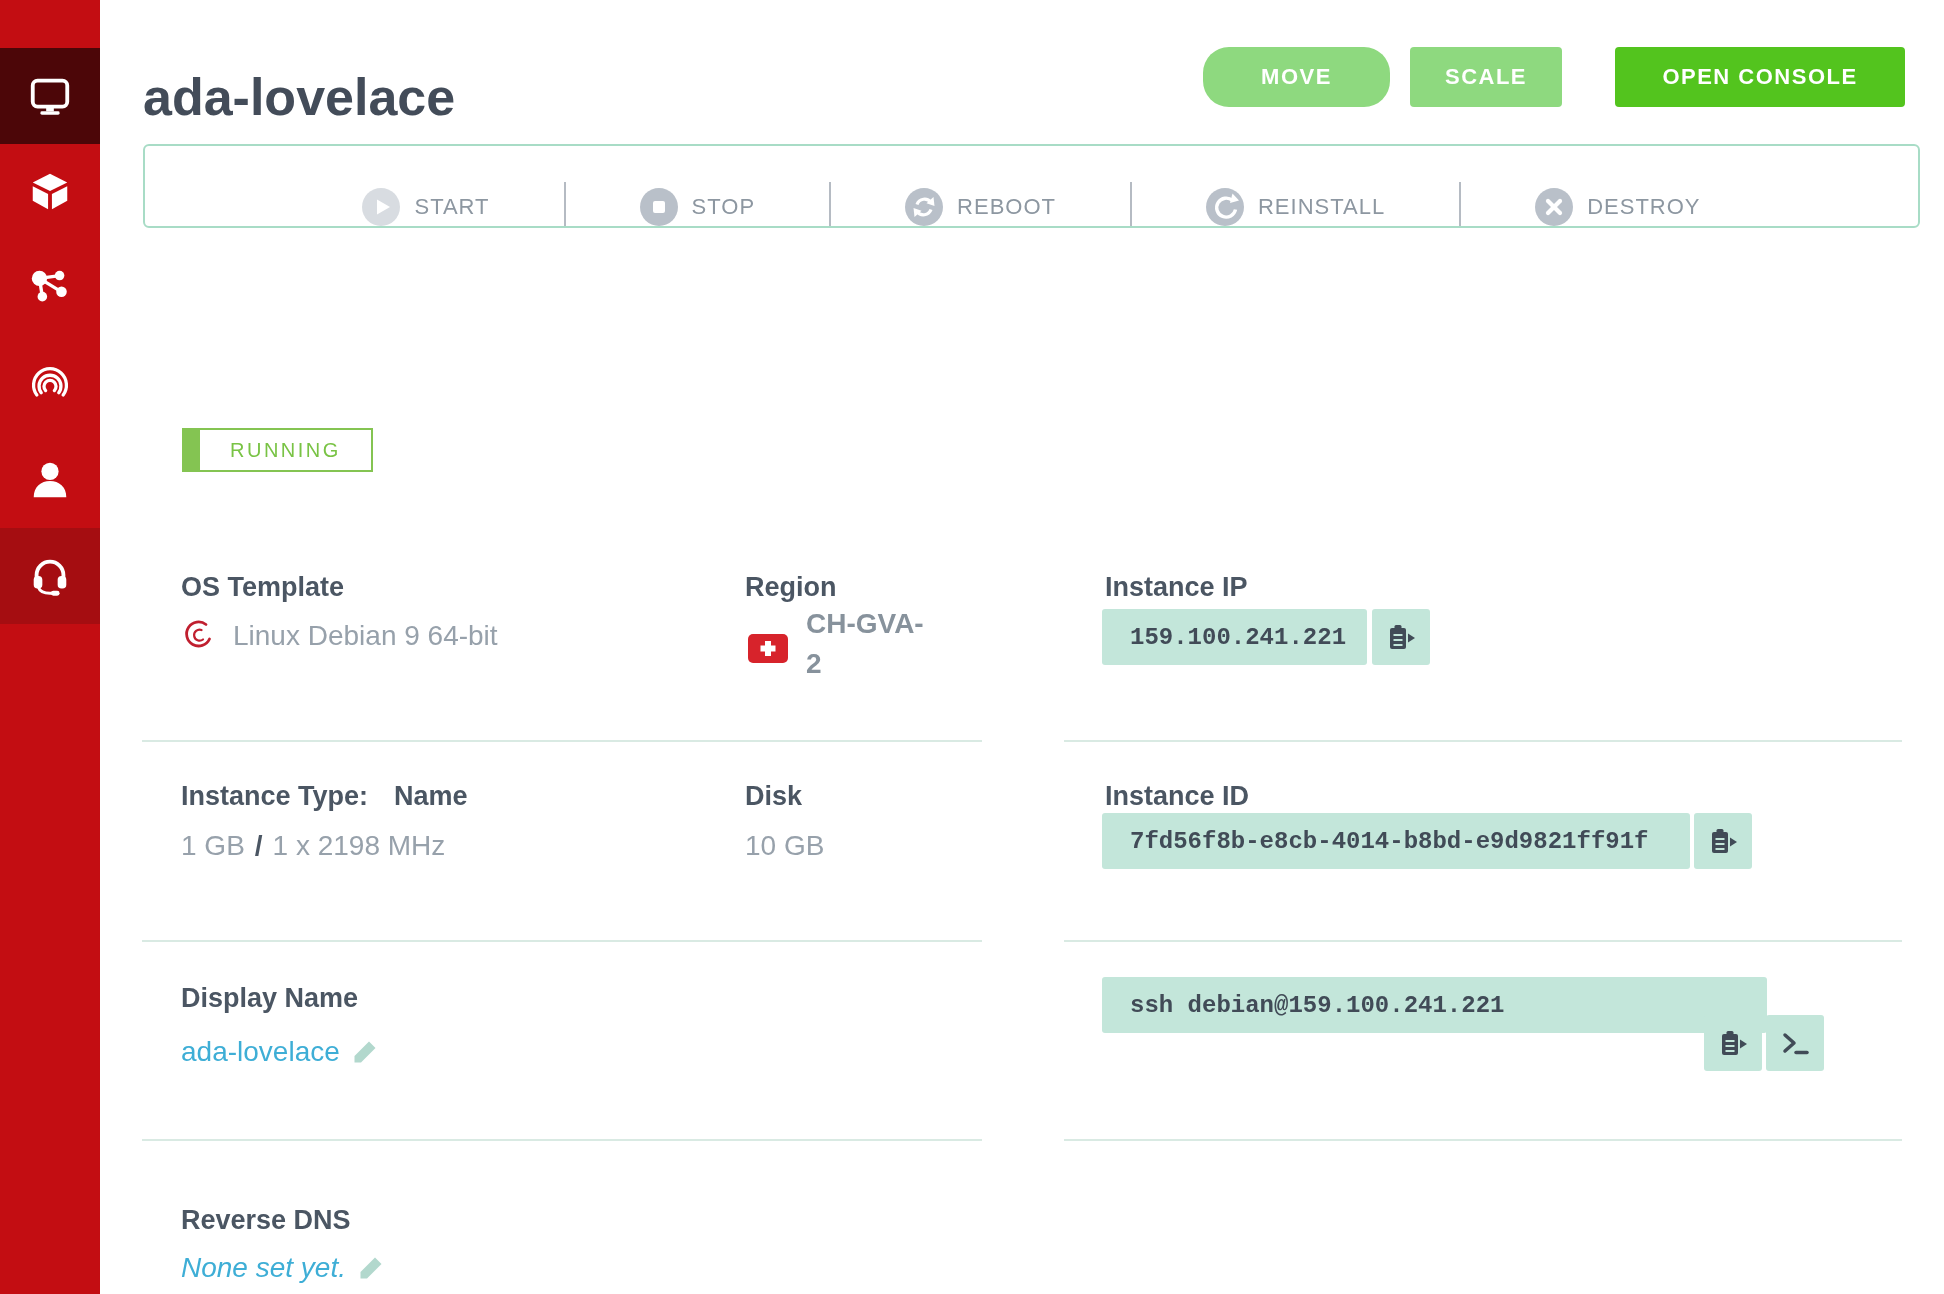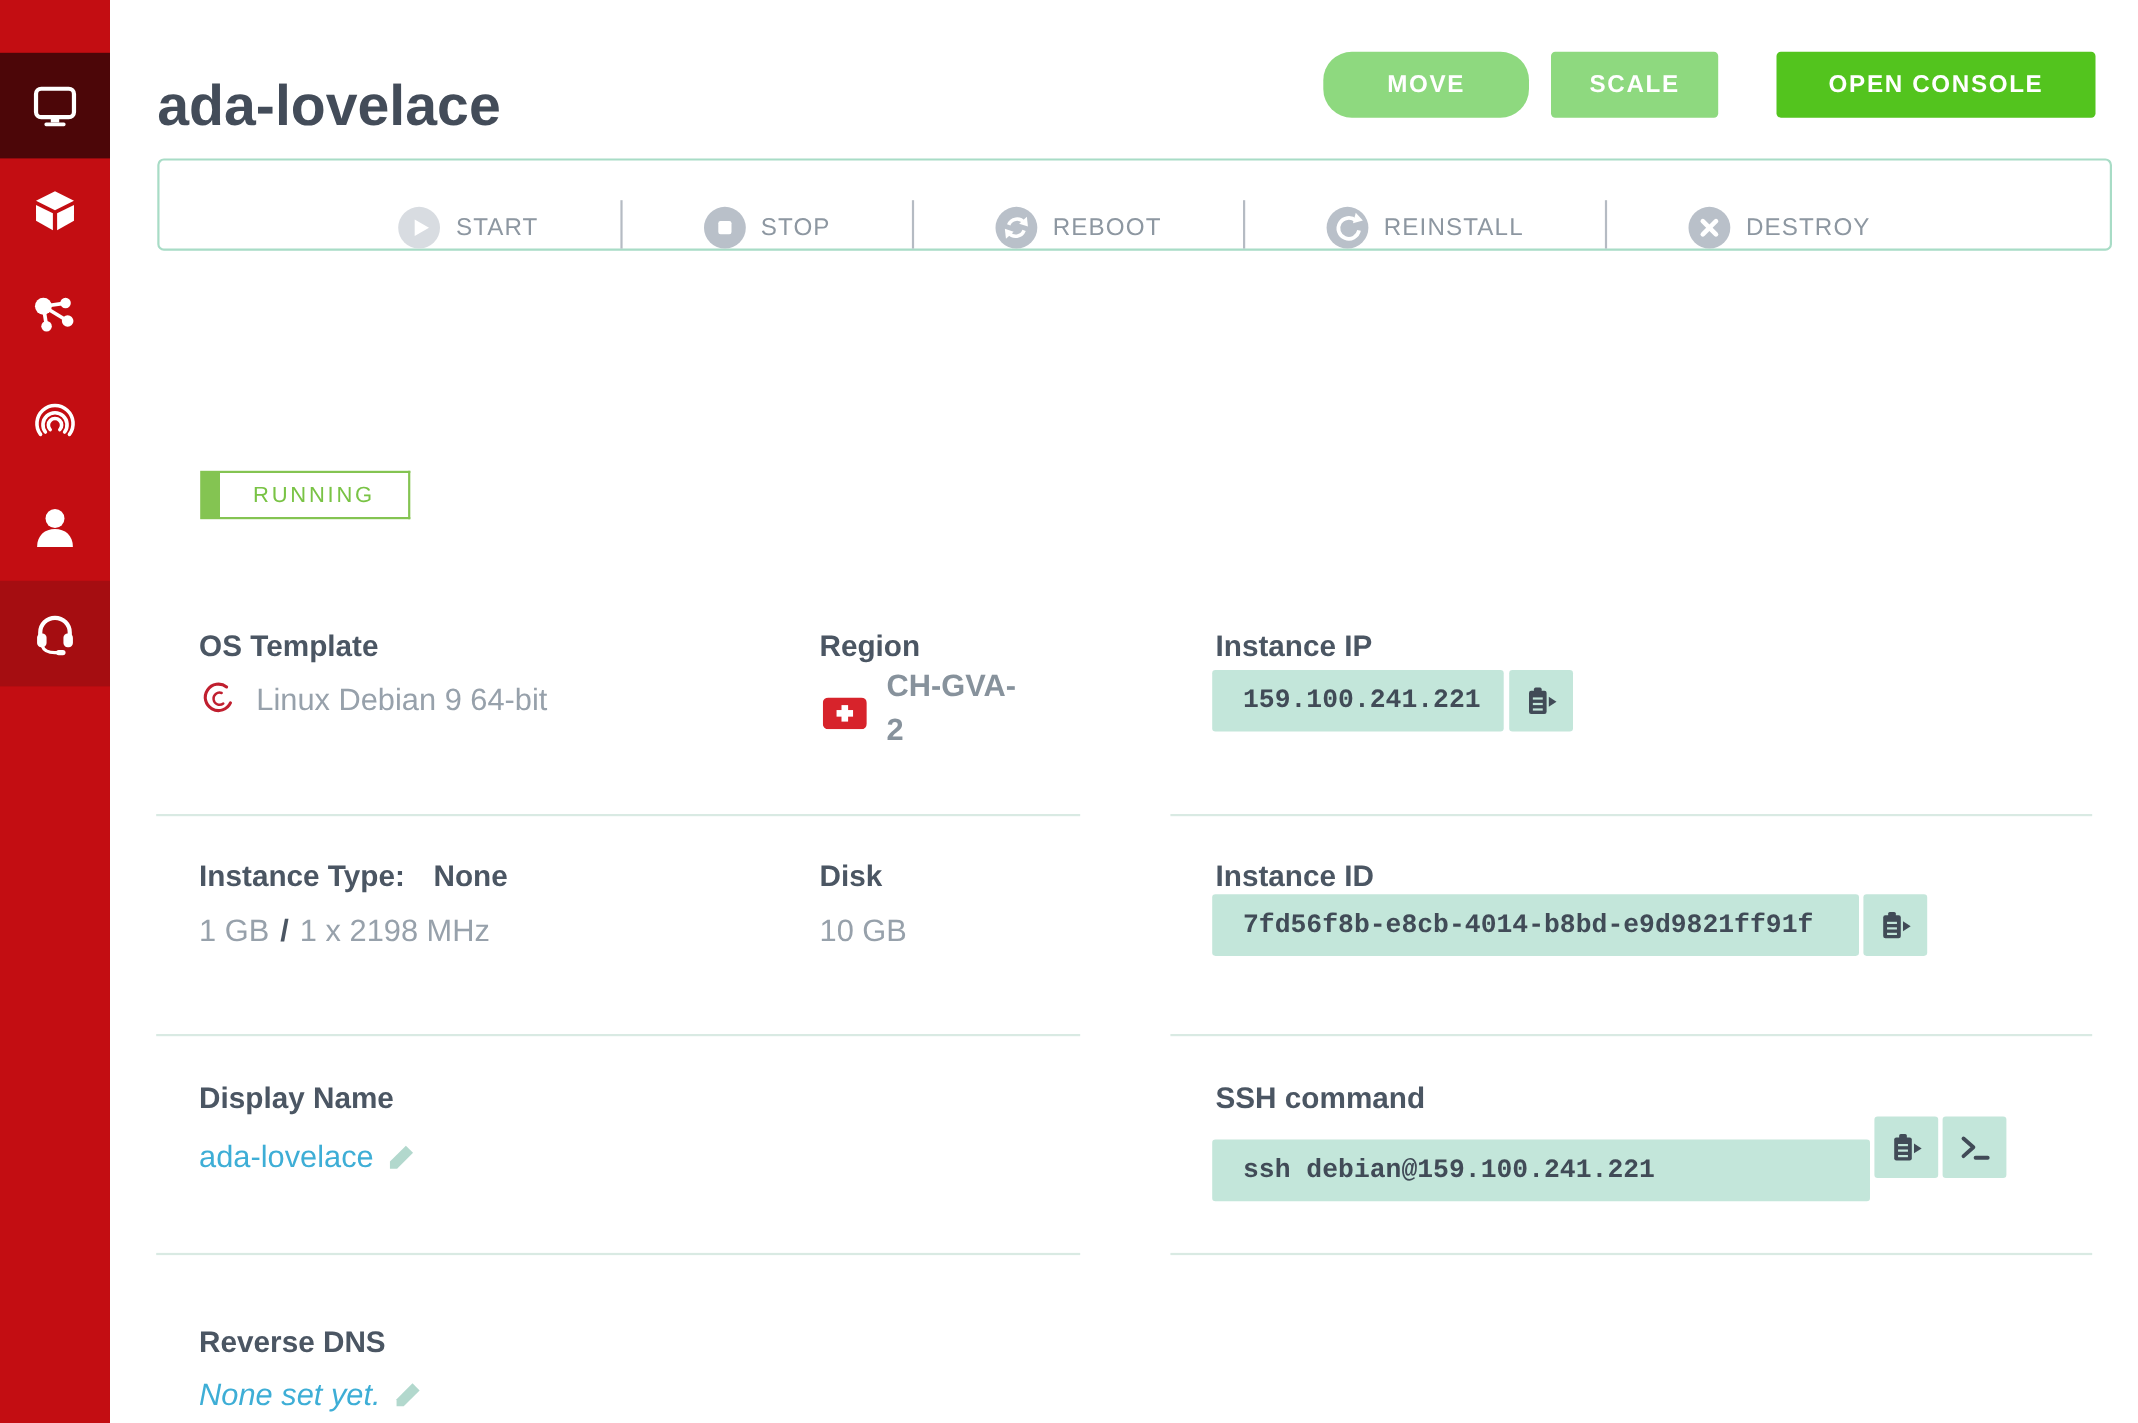--- a/index.html
+++ b/index.html
@@ -215,21 +215,21 @@
       <rect x="9.5" y="19" width="9" height="2" fill="#c3e6da"></rect>
       <rect x="9.5" y="24" width="9" height="2" fill="#c3e6da"></rect>
       <polygon points="31,18 24,13.5 24,22.5" fill="#414b57"></polygon>
     </svg>
   </button>
 
   <div class="divider" style="left:142px;top:740px;width:840px"></div>
   <div class="divider" style="left:1064px;top:740px;width:838px"></div>
 
   <div class="flabel" style="left:181px;top:781px">
-    <span>Instance Type:</span><span class="typename">None</span>
+    <span>Instance Type:</span><span class="typename">Name</span>
   </div>
   <div class="fvalue" style="left:181px;top:830px">
     <span>1 GB</span><span class="slash">/</span><span>1 x 2198 MHz</span>
   </div>
 
   <div class="flabel" style="left:745px;top:781px">Disk</div>
   <div class="fvalue" style="left:745px;top:830px">10 GB</div>
 
   <div class="flabel" style="left:1105px;top:781px">Instance ID</div>
   <div class="mbox" style="left:1102px;top:813px;width:588px">7fd56f8b-e8cb-4014-b8bd-e9d9821ff91f</div>
@@ -249,21 +249,21 @@
 
   <div class="flabel" style="left:181px;top:983px">Display Name</div>
   <div class="fvalue valrow" style="left:181px;top:1036px;gap:12px">
     <span class="link">ada-lovelace</span>
     <svg width="26" height="26" viewBox="0 0 26 26">
       <polygon points="17,2.5 23.5,9 9,23.5 2.5,23.5 2.5,17" fill="#b2d8cd"></polygon>
     </svg>
   </div>
 
   <div class="flabel" style="left:1105px;top:983px">SSH command</div>
-  <div class="mbox" style="left:1102px;top:1036px;width:598px">ssh debian@159.100.241.221</div>
+  <div class="mbox" style="left:1102px;top:977px;width:665px">ssh debian@159.100.241.221</div>
   <button class="mbtn" style="left:1704px;top:1015px">
     <svg width="34" height="34" viewBox="0 0 34 34">
       <rect x="6" y="8" width="16" height="21" rx="2" fill="#414b57"></rect>
       <rect x="10.5" y="5" width="7" height="6" rx="1.5" fill="#414b57"></rect>
       <rect x="9.5" y="14" width="9" height="2" fill="#c3e6da"></rect>
       <rect x="9.5" y="19" width="9" height="2" fill="#c3e6da"></rect>
       <rect x="9.5" y="24" width="9" height="2" fill="#c3e6da"></rect>
       <polygon points="31,18 24,13.5 24,22.5" fill="#414b57"></polygon>
     </svg>
   </button>

